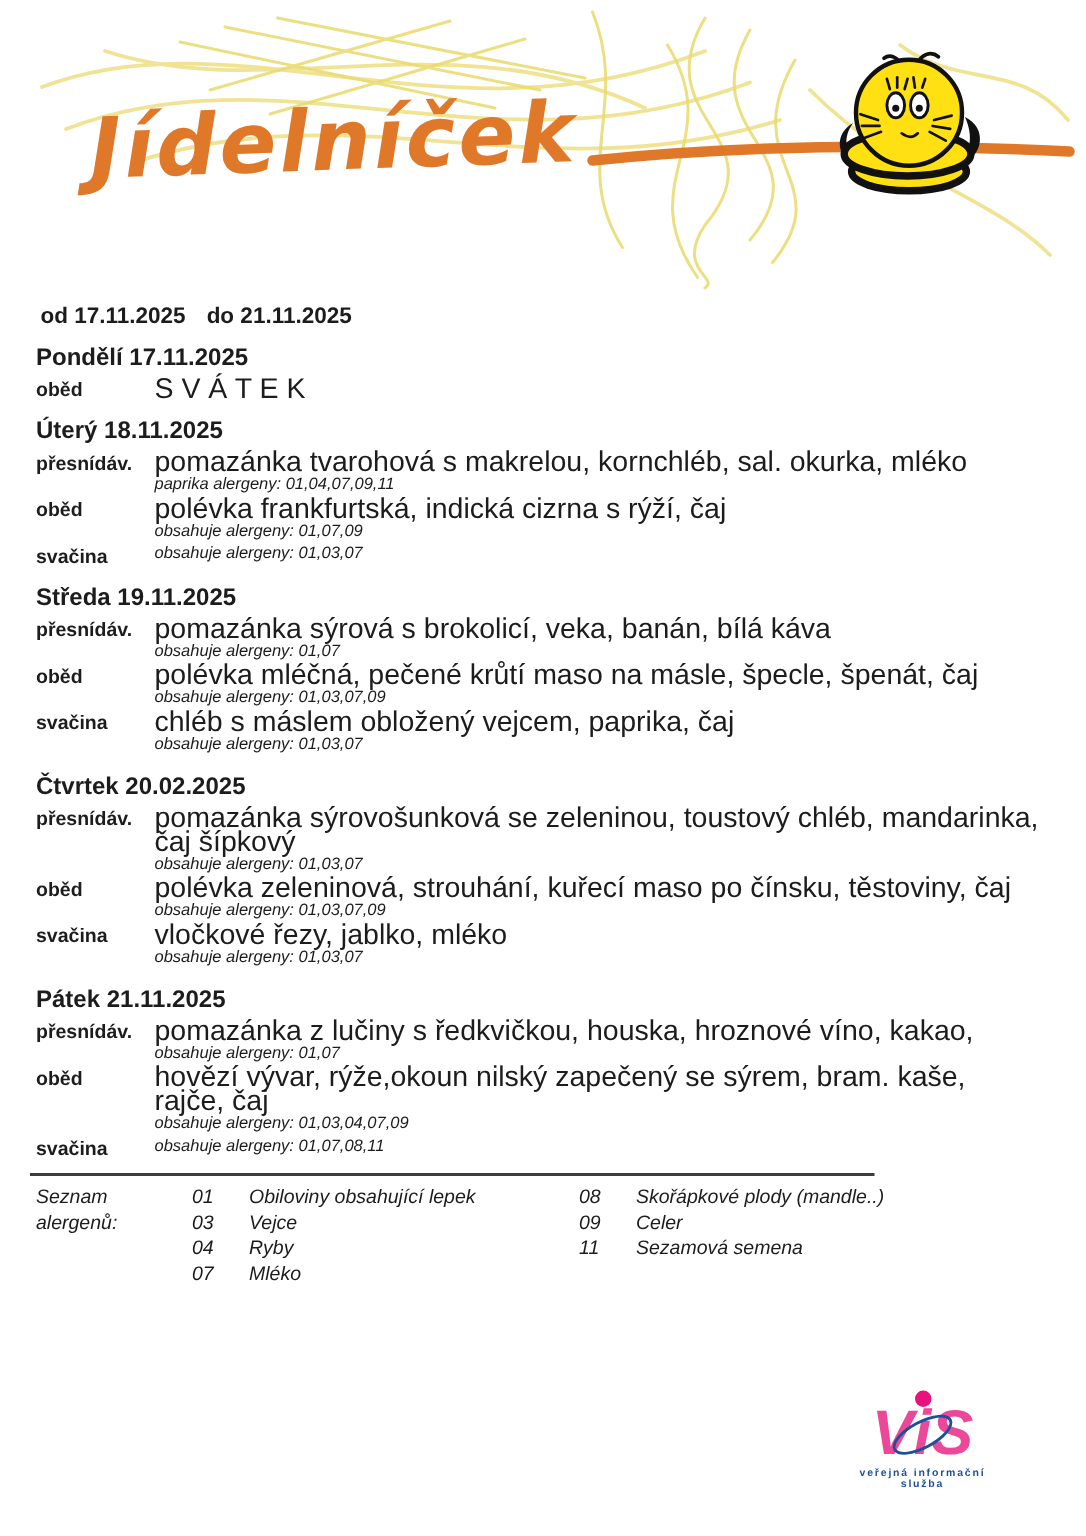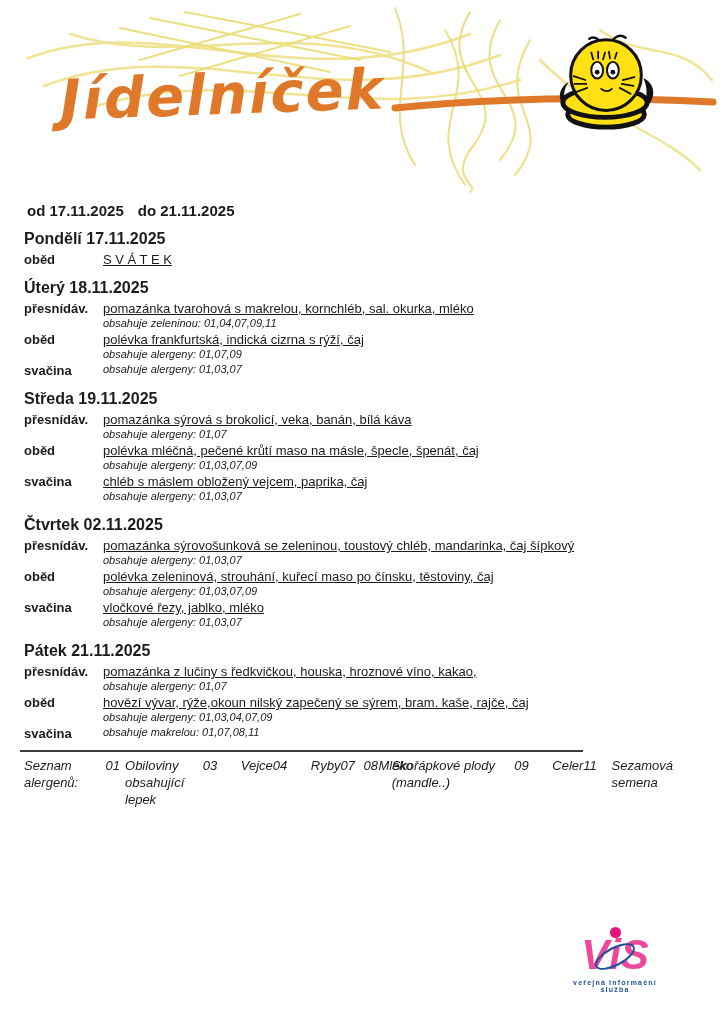--- a/index.html
+++ b/index.html
@@ -16,28 +16,28 @@
     font-family:"DejaVu Sans", sans-serif;
   }
   .bee { position:absolute; left:552px; top:32px; }
 
   .content { padding:0 30px 0 24px; }
   .date-range { display:flex; gap:14px; font-size:15px; font-weight:bold; margin:6px 0 0 3px; }
 
   .day-title { font-size:16px; font-weight:bold; margin:10px 0 4px; line-height:19px; }
   .meal { display:grid; grid-template-columns:79px 1fr; }
   .meal-label { font-weight:bold; font-size:13px; line-height:16px; }
-  .meal-text { font-size:13px; line-height:16px;text-decoration:underline; }
+  .meal-text { font-size:19px; line-height:16px; }
   .meal-allergens { font-size:11px; font-style:italic; line-height:13px; margin-bottom:2px; }
 
   .divider { border:none; border-top:2px solid #3c3c3c; width:563px; margin:8px 0 5px -4px; }
 
   .legend { display:flex; font-size:13px; line-height:17px;font-style:italic; }
   .legend-label { width:104px; }
-  .legend-col { display:flex; }
+  .legend-col { display:flex; flex-direction:column; }
   .legend-col-1 { width:258px; }
   .legend-row { display:flex; }
   .legend-code { width:38px; }
 
   .vis-logo { position:absolute; left:560px; top:934px; width:110px; text-align:center; }
   .vis-text {
     font-size:42px; font-weight:bold; font-style:italic; color:#ec4899;
     line-height:42px; display:inline-block; position:relative;
   }
   .i-wrap { position:relative; display:inline-block; }
@@ -136,21 +136,21 @@
       </div>
     </div>
   </section>
 
   <section>
     <h2 class="day-title">Úterý 18.11.2025</h2>
     <div class="meal">
       <span class="meal-label">přesnídáv.</span>
       <div class="meal-content">
         <div class="meal-text">pomazánka tvarohová s makrelou, kornchléb, sal. okurka, mléko</div>
-        <div class="meal-allergens">obsahuje zeleninou: 01,04,07,09,11</div>
+        <div class="meal-allergens">paprika alergeny: 01,04,07,09,11</div>
       </div>
     </div>
     <div class="meal">
       <span class="meal-label">oběd</span>
       <div class="meal-content">
         <div class="meal-text">polévka frankfurtská, indická cizrna s rýží, čaj</div>
         <div class="meal-allergens">obsahuje alergeny: 01,07,09</div>
       </div>
     </div>
     <div class="meal">
@@ -180,21 +180,21 @@
     <div class="meal">
       <span class="meal-label">svačina</span>
       <div class="meal-content">
         <div class="meal-text">chléb s máslem obložený vejcem, paprika, čaj</div>
         <div class="meal-allergens">obsahuje alergeny: 01,03,07</div>
       </div>
     </div>
   </section>
 
   <section>
-    <h2 class="day-title">Čtvrtek 02.11.2025</h2>
+    <h2 class="day-title">Čtvrtek 20.02.2025</h2>
     <div class="meal">
       <span class="meal-label">přesnídáv.</span>
       <div class="meal-content">
         <div class="meal-text">pomazánka sýrovošunková se zeleninou, toustový chléb, mandarinka, čaj šípkový</div>
         <div class="meal-allergens">obsahuje alergeny: 01,03,07</div>
       </div>
     </div>
     <div class="meal">
       <span class="meal-label">oběd</span>
       <div class="meal-content">
@@ -223,21 +223,21 @@
     <div class="meal">
       <span class="meal-label">oběd</span>
       <div class="meal-content">
         <div class="meal-text">hovězí vývar, rýže,okoun nilský zapečený se sýrem, bram. kaše, rajče, čaj</div>
         <div class="meal-allergens">obsahuje alergeny: 01,03,04,07,09</div>
       </div>
     </div>
     <div class="meal">
       <span class="meal-label">svačina</span>
       <div class="meal-content">
-        <div class="meal-allergens">obsahuje makrelou: 01,07,08,11</div>
+        <div class="meal-allergens">obsahuje alergeny: 01,07,08,11</div>
       </div>
     </div>
   </section>
 
   <hr class="divider">
 
   <div class="legend">
     <div class="legend-label">Seznam alergenů:</div>
     <div class="legend-col legend-col-1">
       <div class="legend-row">

